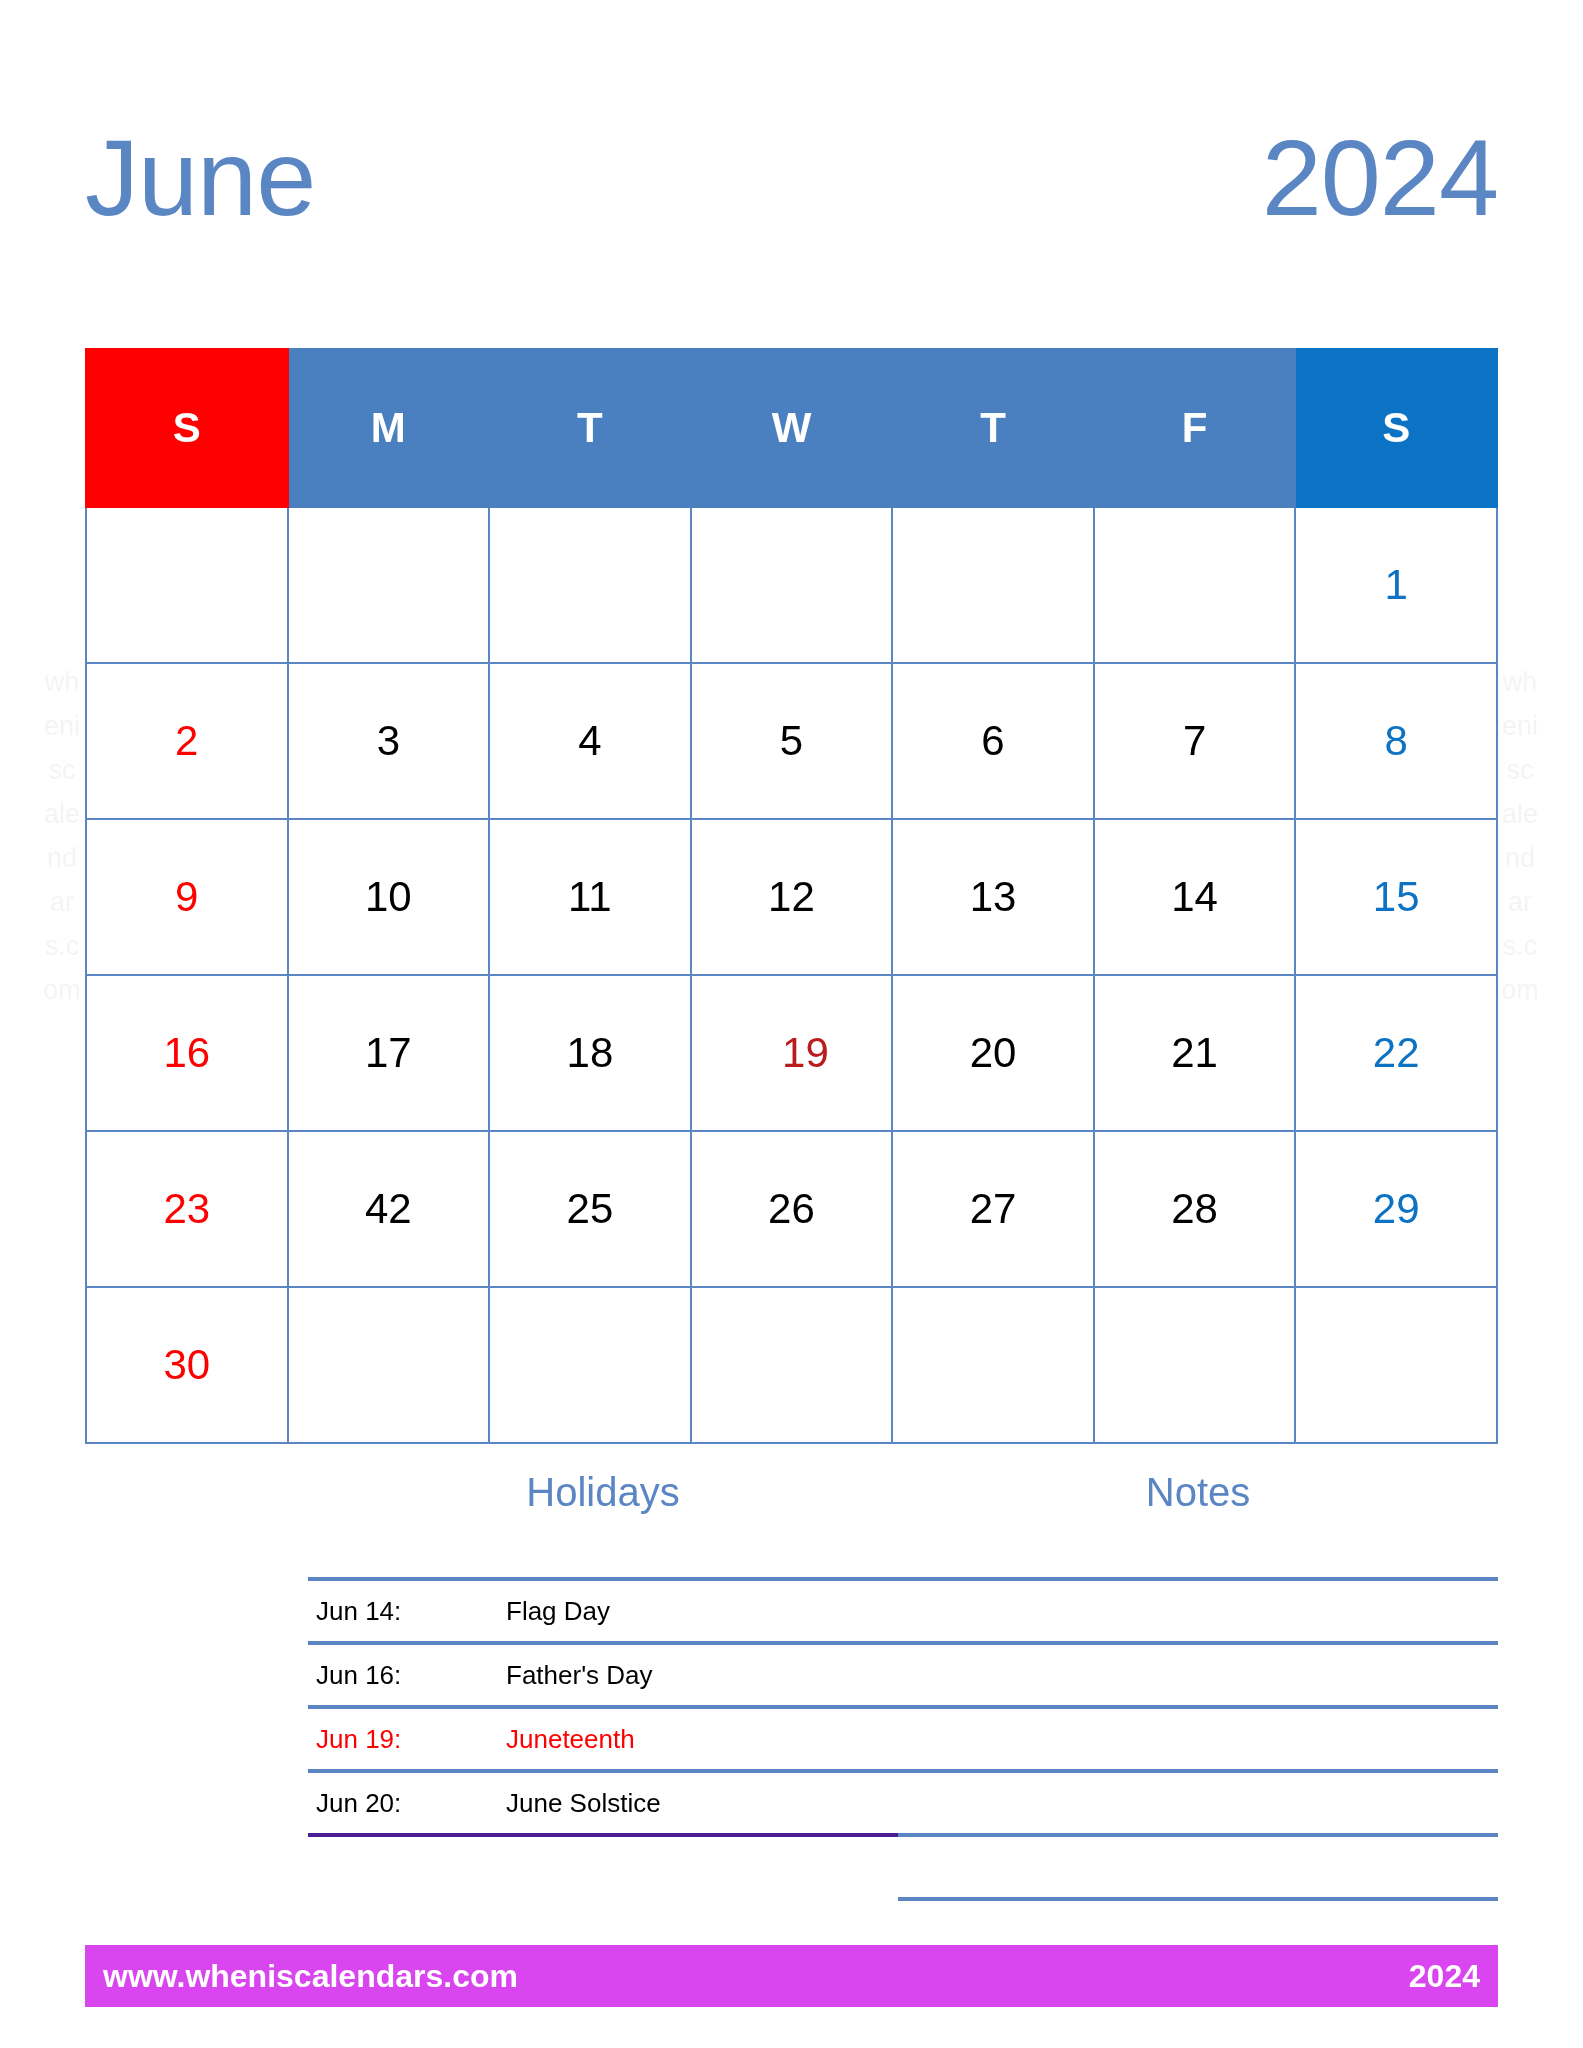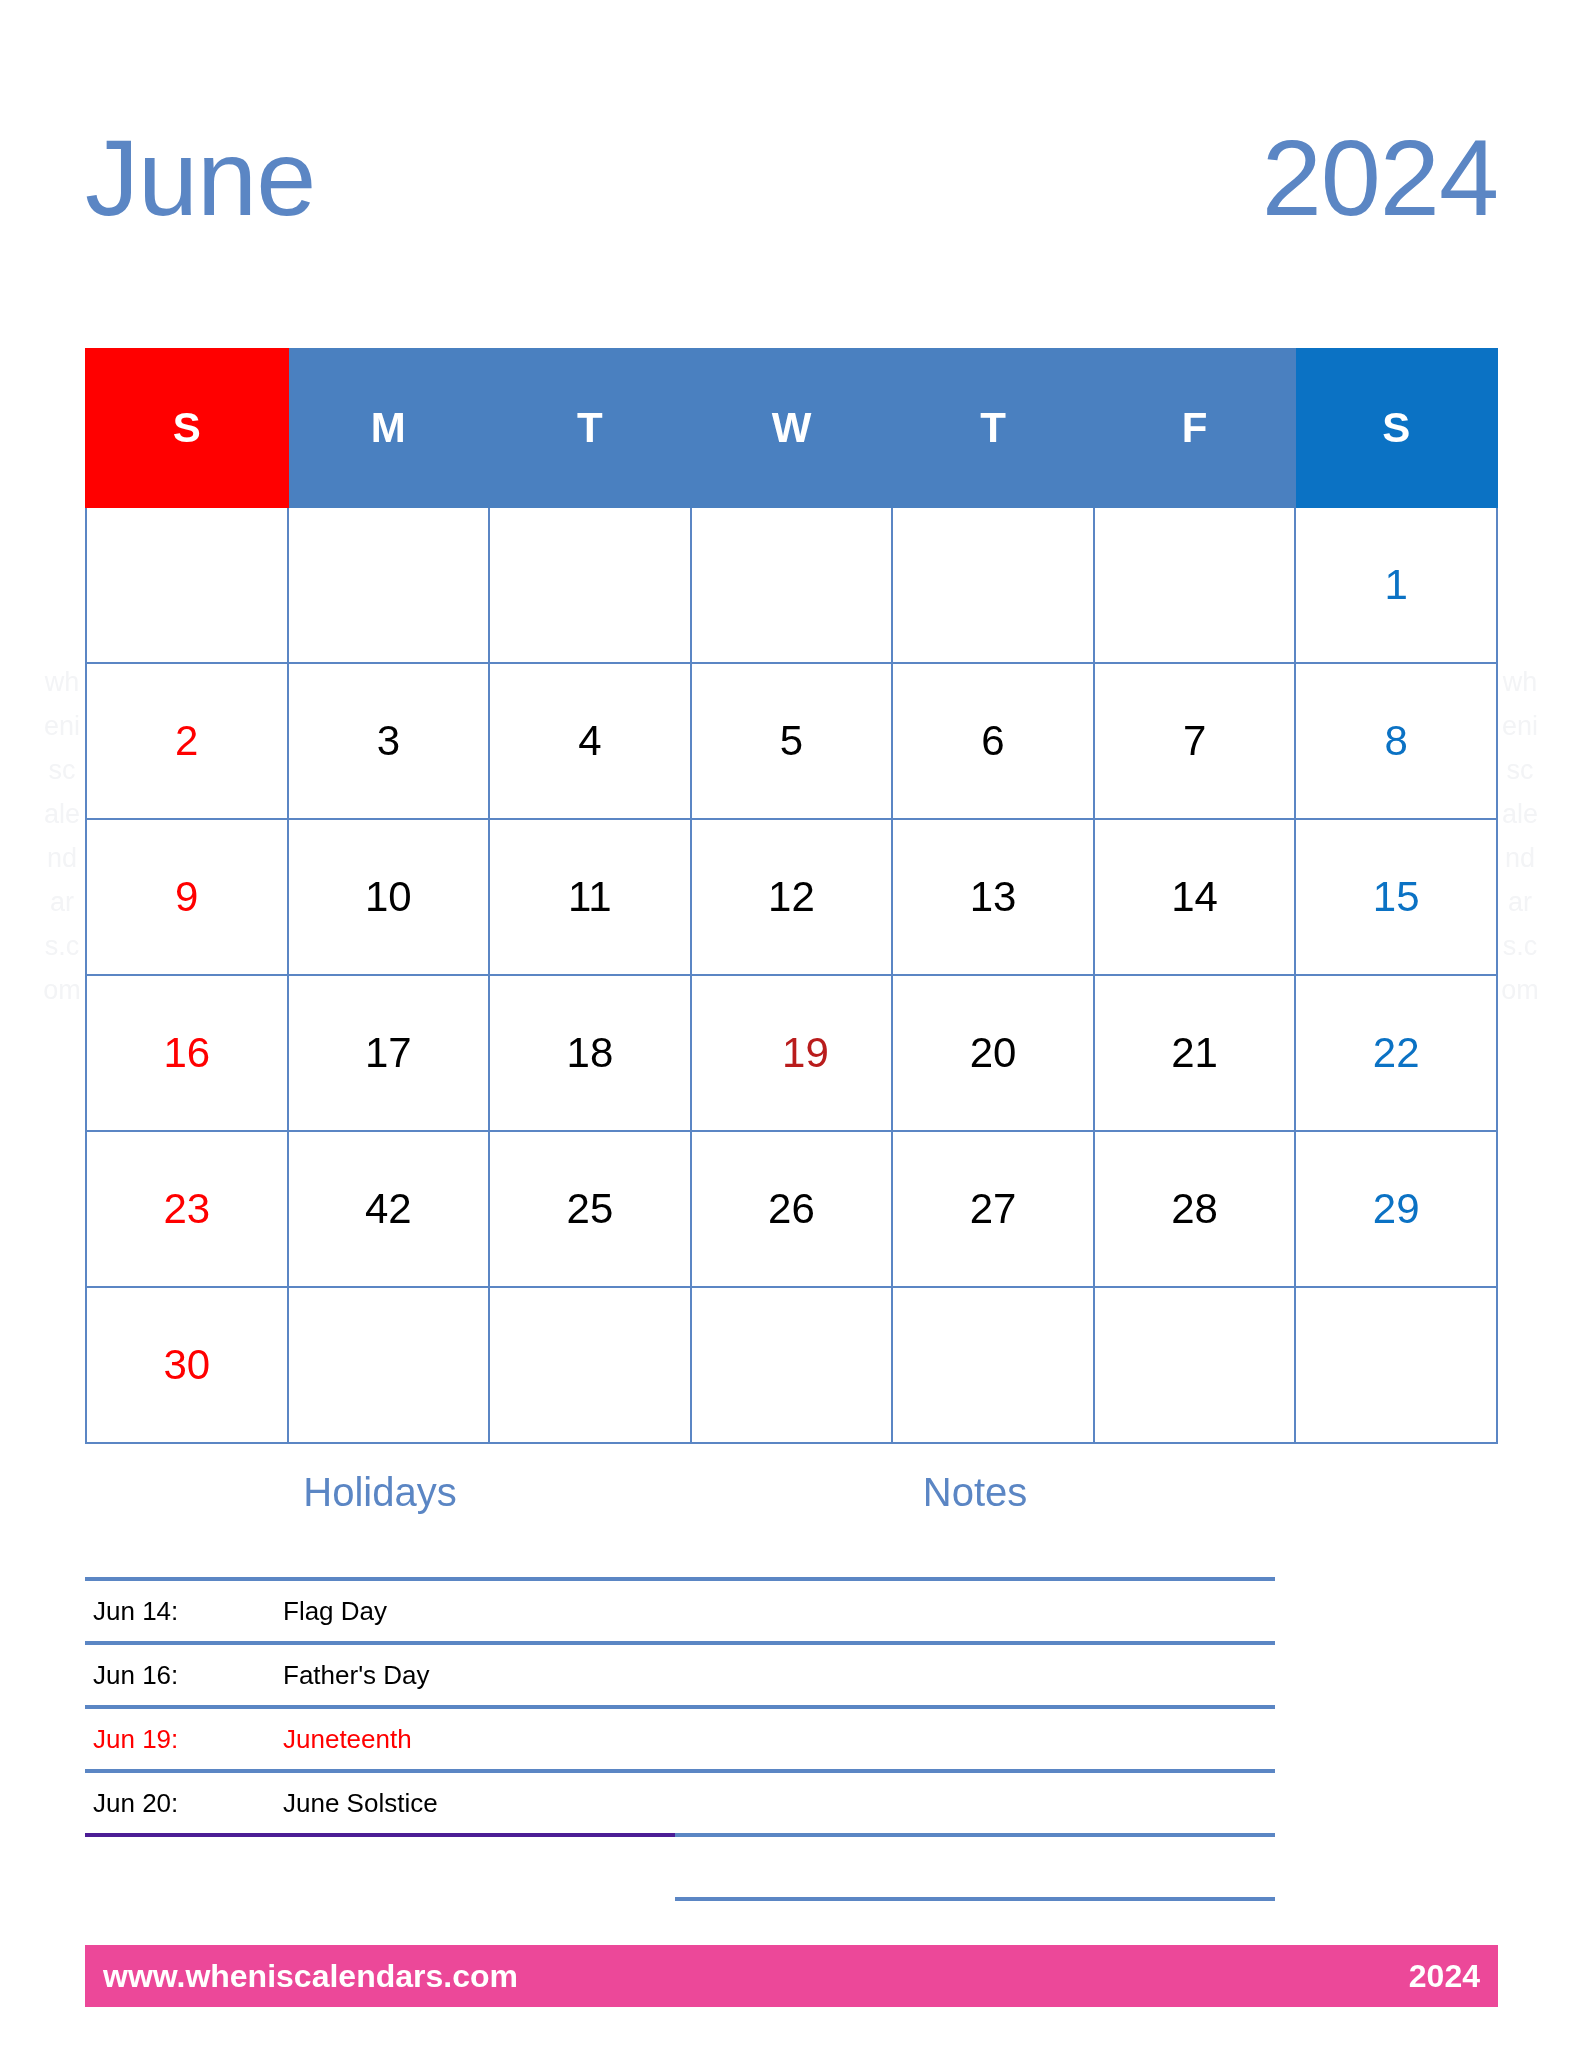--- a/index.html
+++ b/index.html
@@ -93,21 +93,21 @@
   .cal td.sat  { color: #0b72c4; }
   .cal td.hol  { color: #b91c1c; padding-left: 28px; }
 
   
   .panels {
     position: absolute;
     left: 85px;
     top: 1470px;
     width: 1413px;
     display: flex;
-    justify-content: flex-start;
+    justify-content: flex-end;
   }
   .panel { width: 590px; }
   .panel.notes { width: 600px; }
   .panel-title {
     text-align: center;
     color: #5b86c4;
     font-size: 40px;
     margin-bottom: 62px;
   }
   .hol-list { width: 100%; }
@@ -130,21 +130,21 @@
   }
   .note-line:last-child { border-bottom: 4px solid #5b86c4; }
 
   
   .footer {
     position: absolute;
     left: 85px;
     top: 1945px;
     width: 1413px;
     height: 62px;
-    background: #ec4899;
+    background: #d946ef;
     display: flex;
     align-items: center;
     justify-content: space-between;
     padding: 0 18px;
     box-sizing: border-box;
   }
   .footer span {
     color: #ffffff;
     font-size: 32px;
     font-weight: bold;

